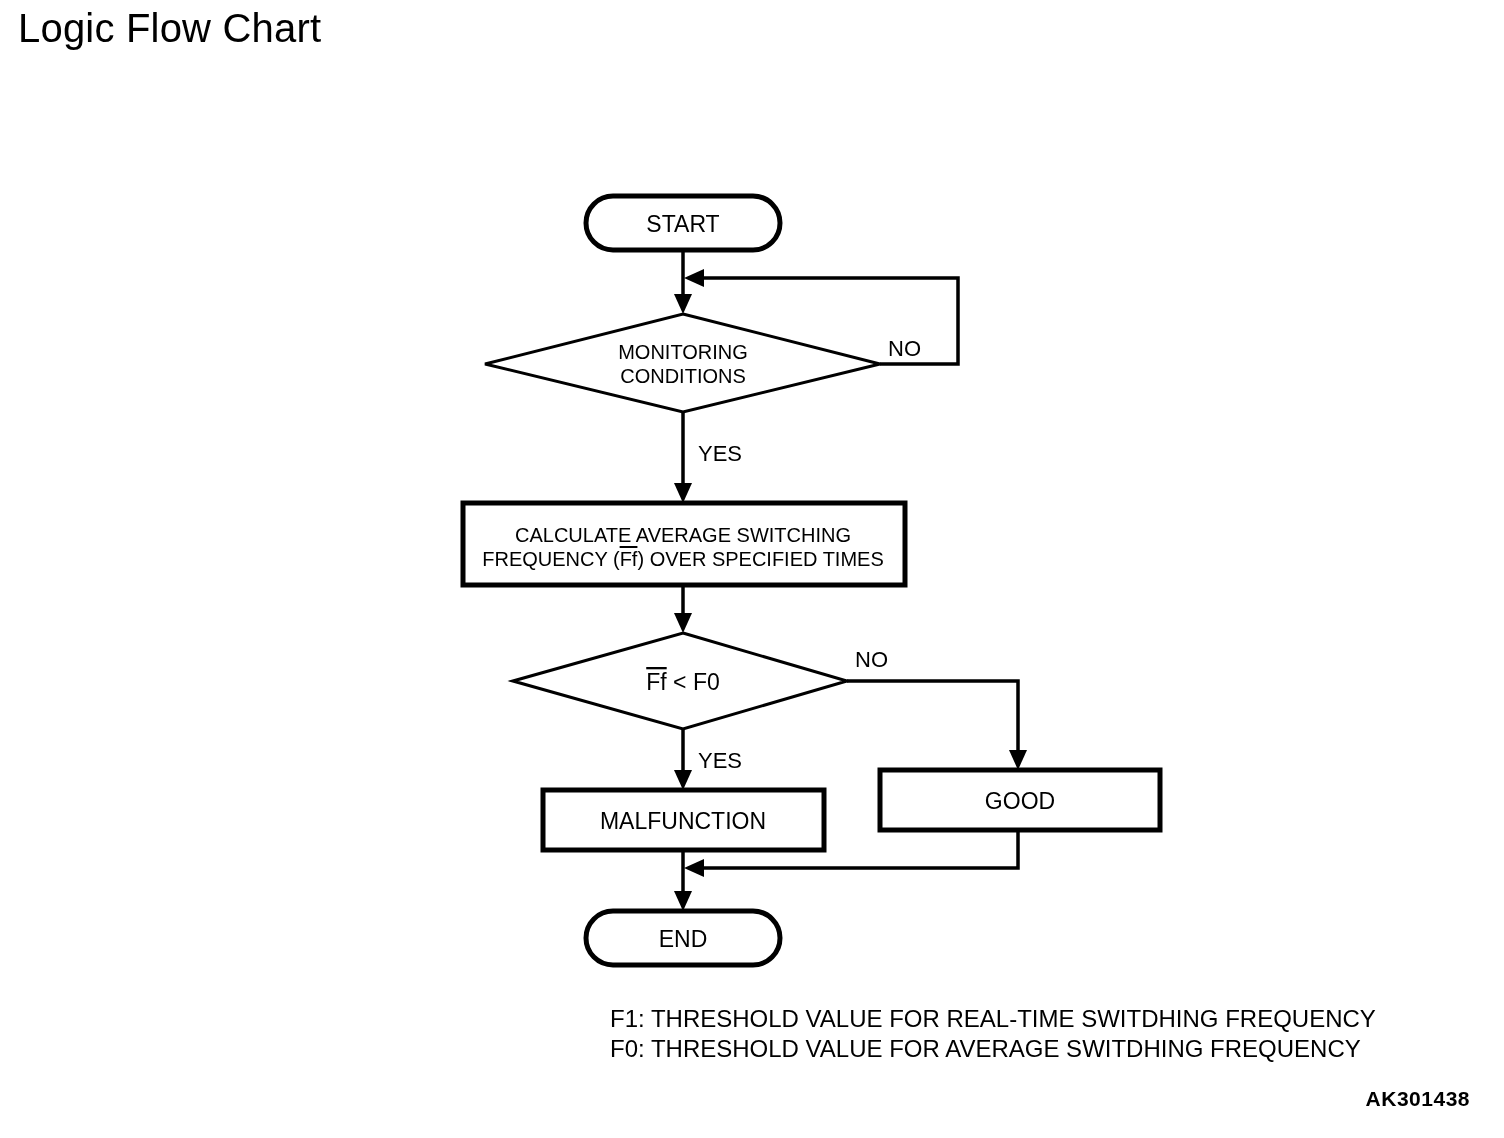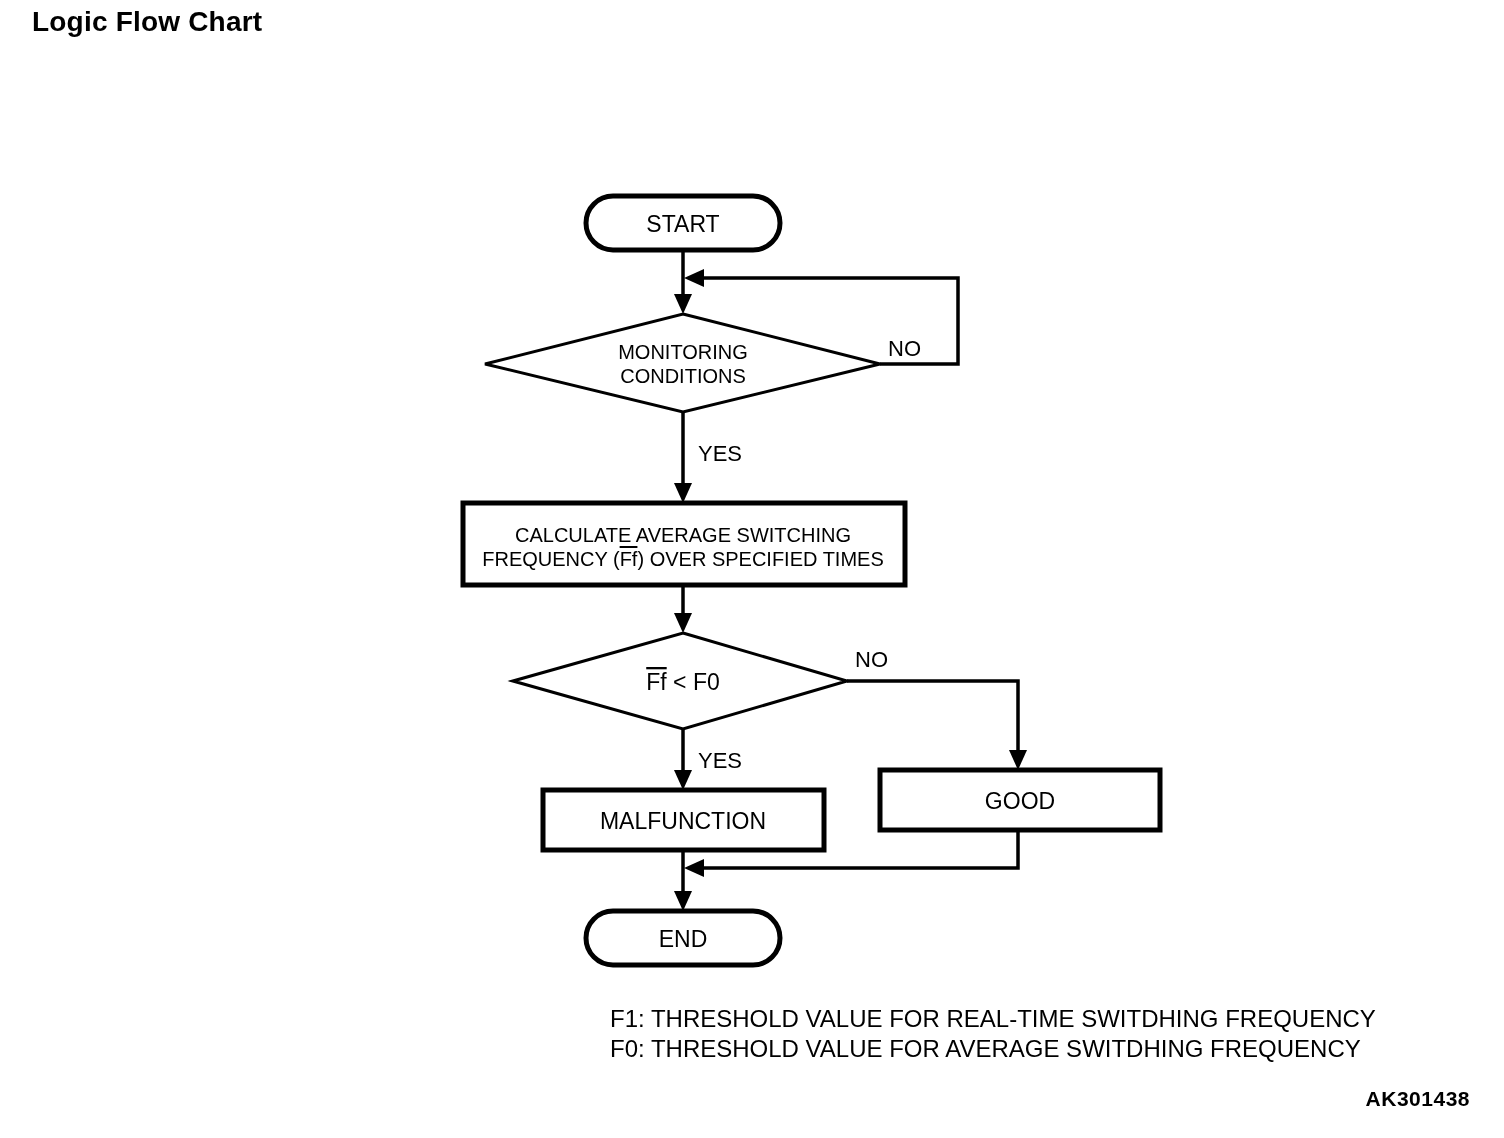--- a/index.html
+++ b/index.html
@@ -10,24 +10,24 @@
   body {
     width: 1504px;
     height: 1138px;
     position: relative;
     font-family: "Liberation Sans", sans-serif;
     color: #000000;
     overflow: hidden;
   }
   #page-title {
     position: absolute;
-    left: 32px;
+    left: 18px;
     top: 6px;
-    font-size: 28px;
-    font-weight: bold;
+    font-size: 40px;
+    font-weight: normal;
     letter-spacing: 0.2px;
     white-space: nowrap;
   }
   #flow-svg {
     position: absolute;
     left: 0;
     top: 0;
     width: 1504px;
     height: 1138px;
   }

